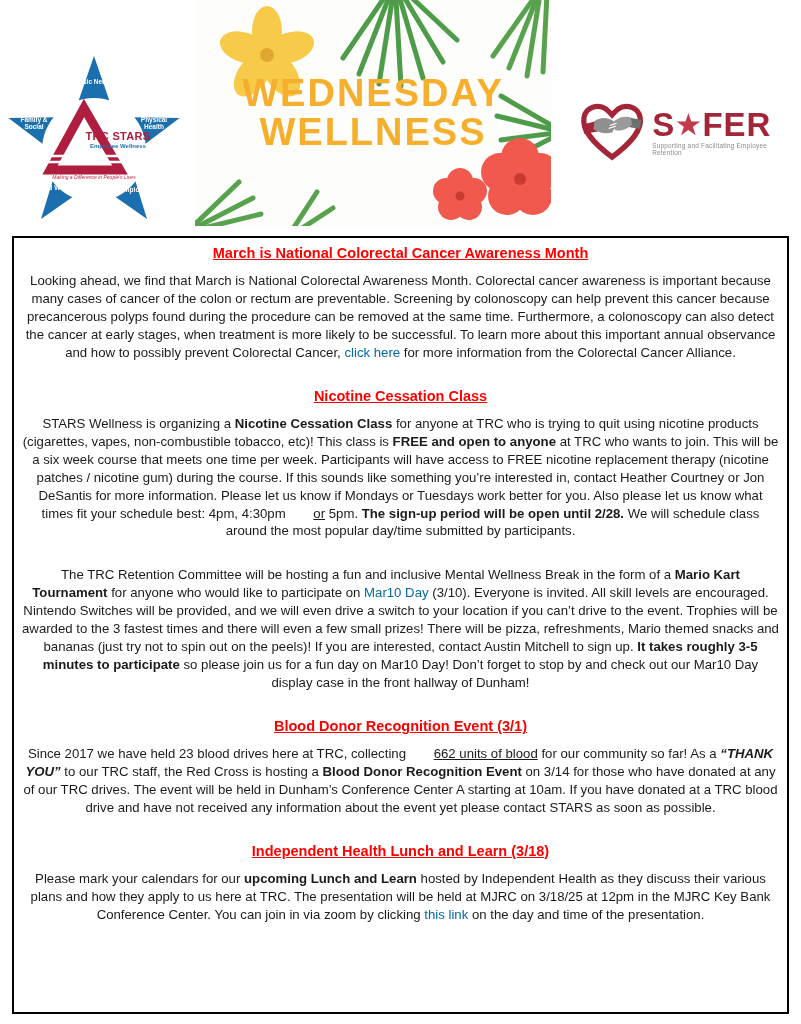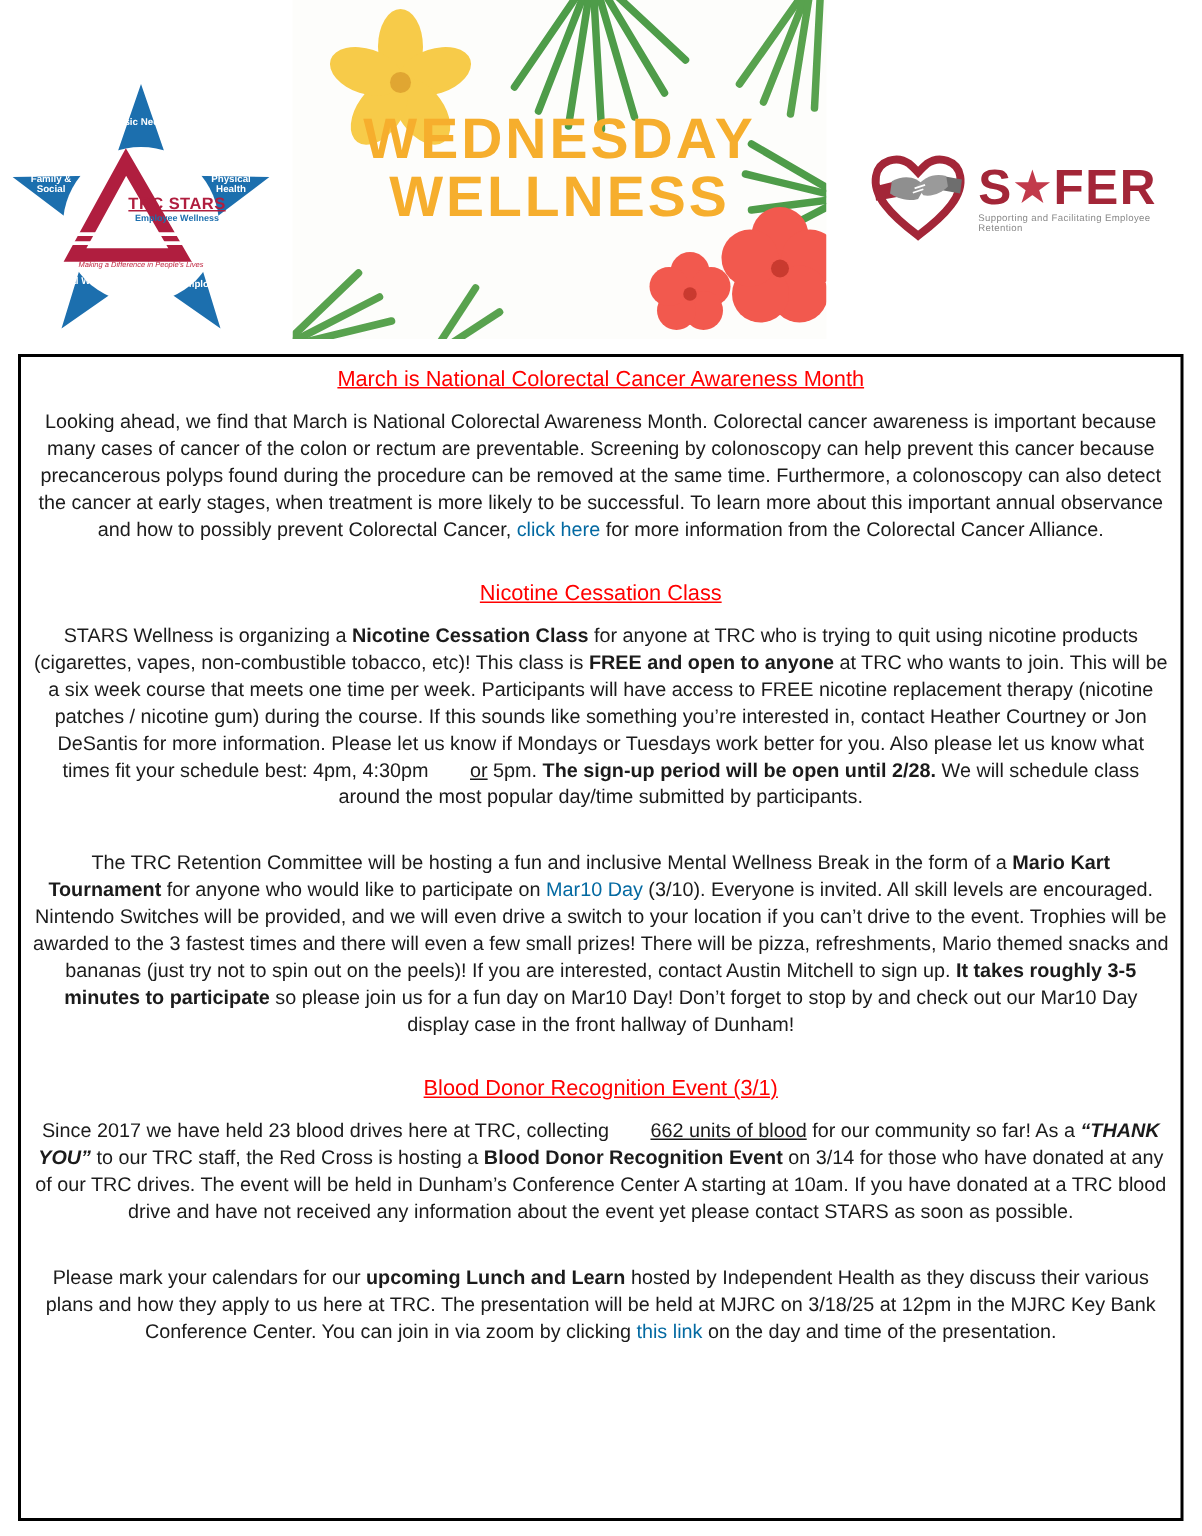--- a/index.html
+++ b/index.html
@@ -16,21 +16,21 @@
   .trc-logo { position:absolute; left:8px; top:50px; width:172px; height:180px; }
   .trc-logo svg { position:absolute; left:0; top:0; }
   .star-label { position:absolute; color:#fff; font-weight:bold; font-size:6.5px;
                 line-height:1.15; text-align:center; }
   .lbl-top    { left:62px;  top:28px;  width:48px; }
   .lbl-left   { left:2px;   top:66px;  width:48px; }
   .lbl-right  { left:122px; top:66px;  width:48px; }
   .lbl-bl     { left:22px;  top:134px; width:54px; }
   .lbl-br     { left:102px; top:136px; width:58px; }
   .trc-center-title { position:absolute; left:58px; top:80px; width:104px; text-align:center;
-                      color:#B01E3F; font-weight:bold; font-size:11px; letter-spacing:0.3px;text-decoration:underline; }
+                      color:#B01E3F; font-weight:bold; font-size:11px; letter-spacing:0.3px; }
   .trc-center-sub   { position:absolute; left:58px; top:93px; width:104px; text-align:center;
                       color:#1C6FAE; font-weight:bold; font-size:6px; }
   .trc-tagline      { position:absolute; left:36px; top:124px; width:100px; text-align:center;
                       color:#C0253F; font-style:italic; font-size:5px; }
 
   
   .banner { position:absolute; left:195px; top:0; width:356px; height:226px; background:#fdfdfb; overflow:hidden; }
   .banner svg { position:absolute; left:0; top:0; }
   .banner-title { position:absolute; left:0; top:74px; width:356px; text-align:center;
                   color:#F6AE2D; font-weight:800; font-size:38px; line-height:1.02;
@@ -45,21 +45,21 @@
   .safer-star { color:#C23A4B; font-size:27px; margin:0 1px; position:relative; top:1px; }
   .safer-tag  { color:#8a8a8a; font-size:6.4px; letter-spacing:0.25px; margin-top:1px; }
 
   
   .content-box {
     position:absolute; left:12px; top:236px; width:777px; height:778px;
     border:2.5px solid #000; padding:7px 8px 10px; text-align:center; overflow:hidden;
   }
   section { margin:0 0 26px; }
   section:last-child { margin-bottom:0; }
-  h2 { margin:0 0 11px; font-size:14.5px; color:#FF0000; font-weight:normal;
+  h2 { margin:0 0 11px; font-size:14.5px; color:#FF0000; font-weight:bold;
        text-decoration:underline; }
   p  { margin:0 auto; font-size:13.2px; line-height:1.36; max-width:757px; }
   .b { font-weight:bold; }
   .i { font-style:italic; }
   .u { text-decoration:underline;margin-left:24px; }
   a.link { color:#0369a1; cursor:pointer; }
 </style>
 </head>
 <body>
 
@@ -197,17 +197,18 @@
       <p><span>STARS Wellness is organizing a </span><span class="b">Nicotine Cessation Class</span><span> for anyone at TRC who is trying to quit using nicotine products (cigarettes, vapes, non-combustible tobacco, etc)! This class is </span><span class="b">FREE and open to anyone</span><span> at TRC who wants to join. This will be a six week course that meets one time per week. Participants will have access to FREE nicotine replacement therapy (nicotine patches / nicotine gum) during the course. If this sounds like something you’re interested in, contact Heather Courtney or Jon DeSantis for more information. Please let us know if Mondays or Tuesdays work better for you. Also please let us know what times fit your schedule best: 4pm, 4:30pm </span><span class="u">or</span><span> 5pm. </span><span class="b">The sign-up period will be open until 2/28.</span><span> We will schedule class around the most popular day/time submitted by participants.</span></p>
     </section>
     <section>
       <p><span>The TRC Retention Committee will be hosting a fun and inclusive Mental Wellness Break in the form of a </span><span class="b">Mario Kart Tournament</span><span> for anyone who would like to participate on </span><a class="link">Mar10 Day</a><span> (3/10). Everyone is invited. All skill levels are encouraged. Nintendo Switches will be provided, and we will even drive a switch to your location if you can’t drive to the event. Trophies will be awarded to the 3 fastest times and there will even a few small prizes! There will be pizza, refreshments, Mario themed snacks and bananas (just try not to spin out on the peels)! If you are interested, contact Austin Mitchell to sign up. </span><span class="b">It takes roughly 3-5 minutes to participate</span><span> so please join us for a fun day on Mar10 Day! Don’t forget to stop by and check out our Mar10 Day display case in the front hallway of Dunham!</span></p>
     </section>
     <section>
       <h2>Blood Donor Recognition Event (3/1)</h2>
       <p><span>Since 2017 we have held 23 blood drives here at TRC, collecting </span><span class="u">662 units of blood</span><span> for our community so far!  As a </span><span class="b i">“THANK YOU”</span><span> to our TRC staff, the Red Cross is hosting a </span><span class="b">Blood Donor Recognition Event</span><span> on 3/14 for those who have donated at any of our TRC drives. The event will be held in Dunham’s Conference Center A starting at 10am. If you have donated at a TRC blood drive and have not received any information about the event yet please contact STARS as soon as possible.</span></p>
     </section>
     <section>
+      <h2>Independent Health Lunch and Learn (3/18)</h2>
       <p><span>Please mark your calendars for our </span><span class="b">upcoming Lunch and Learn</span><span> hosted by Independent Health as they discuss their various plans and how they apply to us here at TRC. The presentation will be held at MJRC on 3/18/25 at 12pm in the MJRC Key Bank Conference Center. You can join in via zoom by clicking </span><a class="link">this link</a><span> on the day and time of the presentation.</span></p>
     </section>
   </main>
 
 </div>
 
 </body></html>

